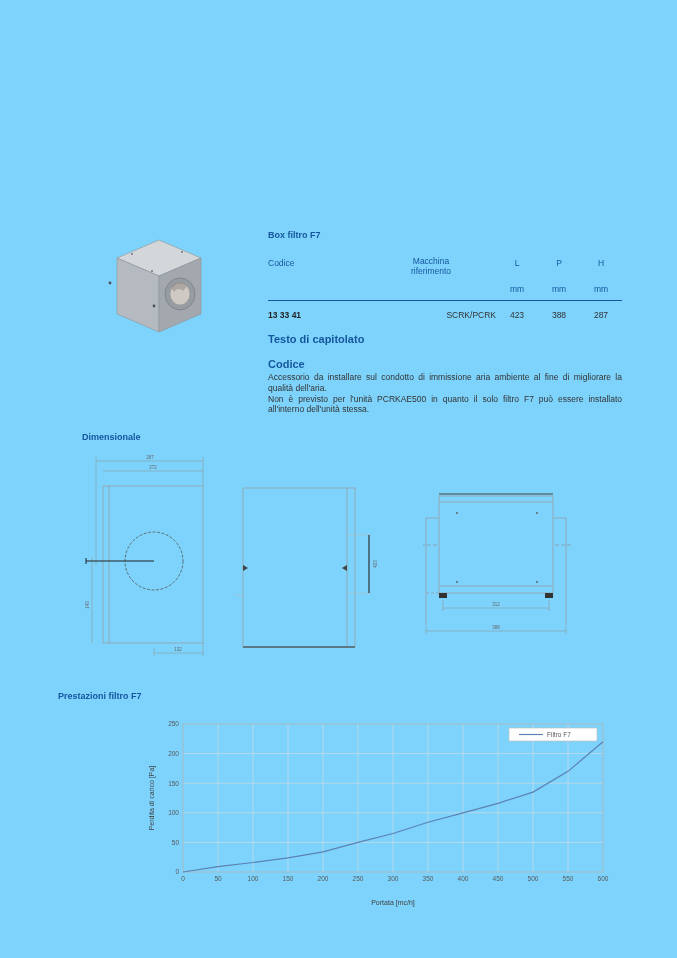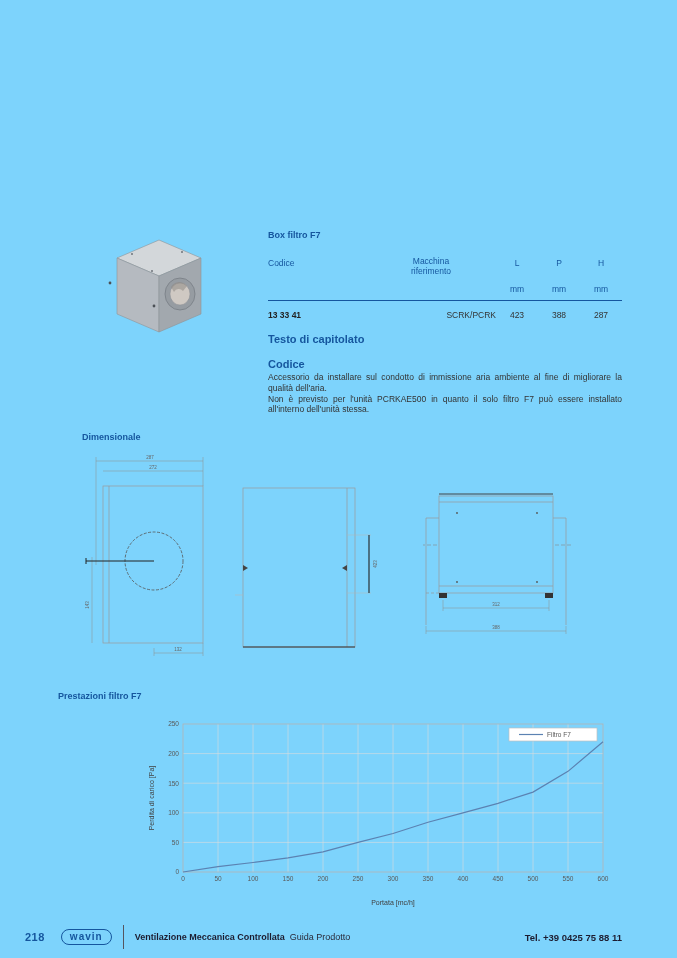--- a/index.html
+++ b/index.html
@@ -227,23 +227,14 @@
         <rect x="38" y="10" width="420" height="148" fill="none" stroke="#b3b3b3" stroke-width="0.8"></rect>
         <polyline points="38,158 73,152.672 108,148.528 143,143.792 178,137.872 213,128.4 248,119.52 283,108.27199999999999 318,98.8 353,89.328 388,78.08 423,57.36 458,27.75999999999999" fill="none" stroke="#5b82b2" stroke-width="1.2"></polyline>
         <rect x="364" y="14" width="88" height="13" fill="#ffffff" stroke="#bfbfbf" stroke-width="0.7"></rect>
         <line x1="374" y1="20.5" x2="398" y2="20.5" stroke="#5b82b2" stroke-width="1.2"></line>
         <text x="402" y="23" class="tick">Filtro F7</text>
         <text x="248" y="191" text-anchor="middle" class="axis-label">Portata [mc/h]</text>
         <text x="9" y="84" text-anchor="middle" class="axis-label" transform="rotate(-90 9 84)">Perdita di carico [Pa]</text>
       </svg>
   </div>
 
-  <div class="footer">
-    <span class="page-num">218</span>
-    <span class="brand">wavin</span>
-    <span class="foot-div"></span>
-    <span class="foot-title-b">Ventilazione Meccanica Controllata</span>
-    <span class="foot-title-r">Guida Prodotto</span>
-    <span class="foot-spacer"></span>
-    <span class="foot-tel">Tel. +39 0425 75 88 11</span>
-  </div>
 
 </div>
 
 </body></html>

